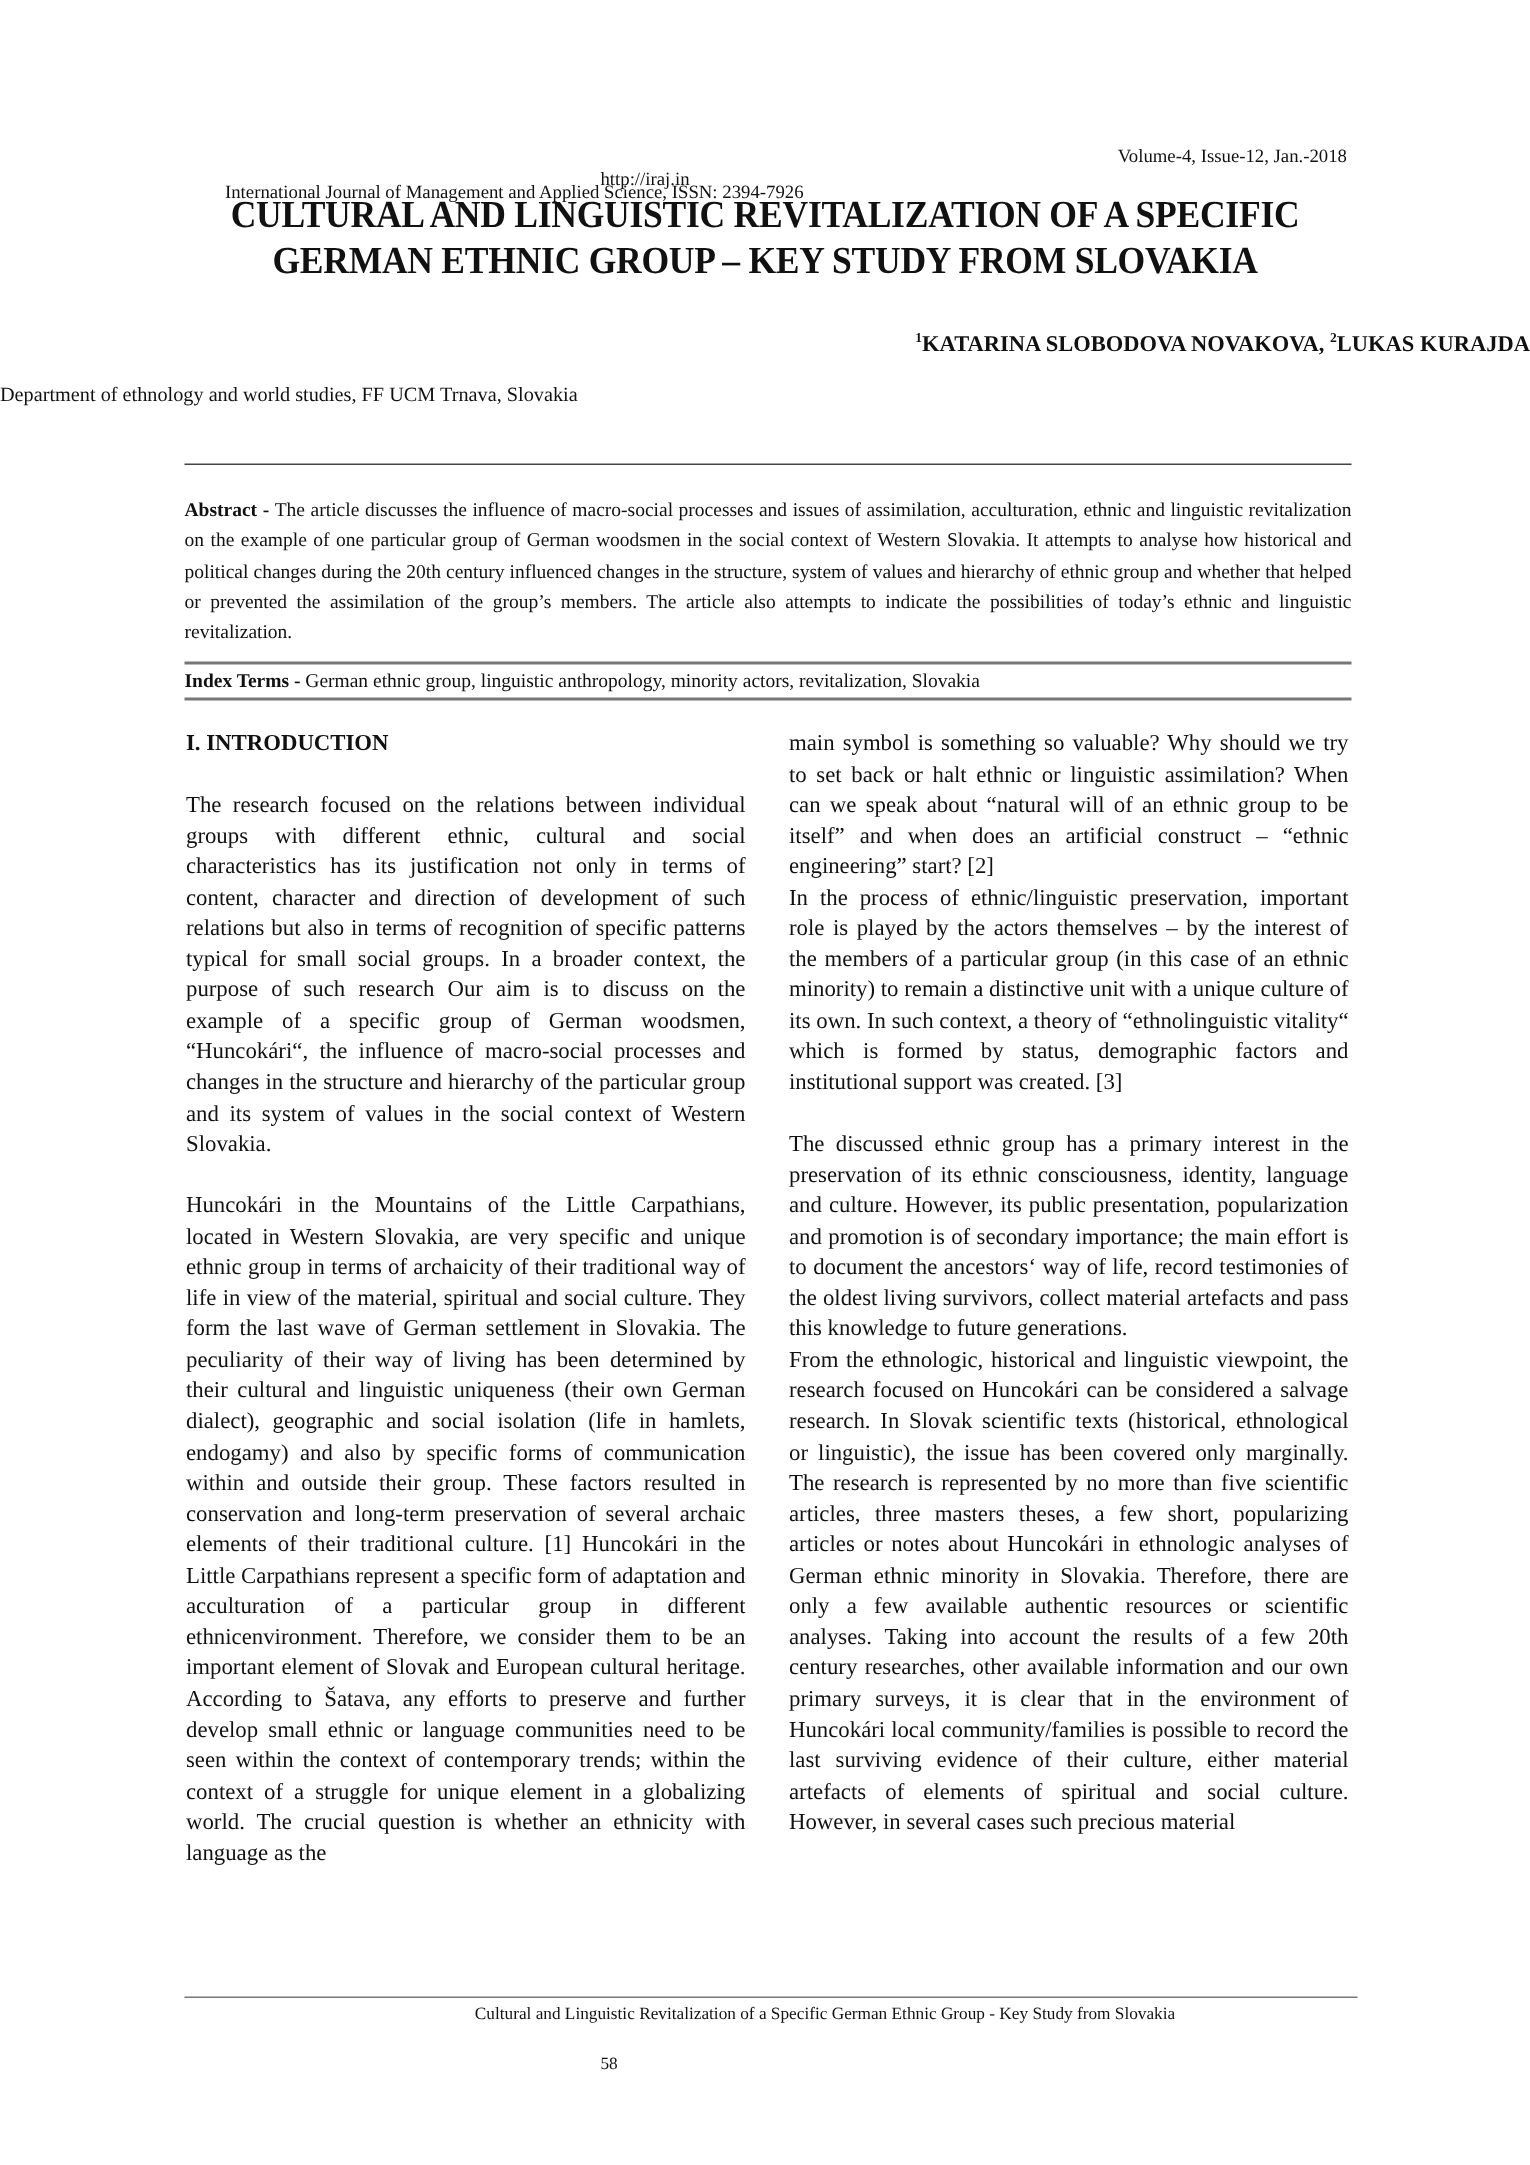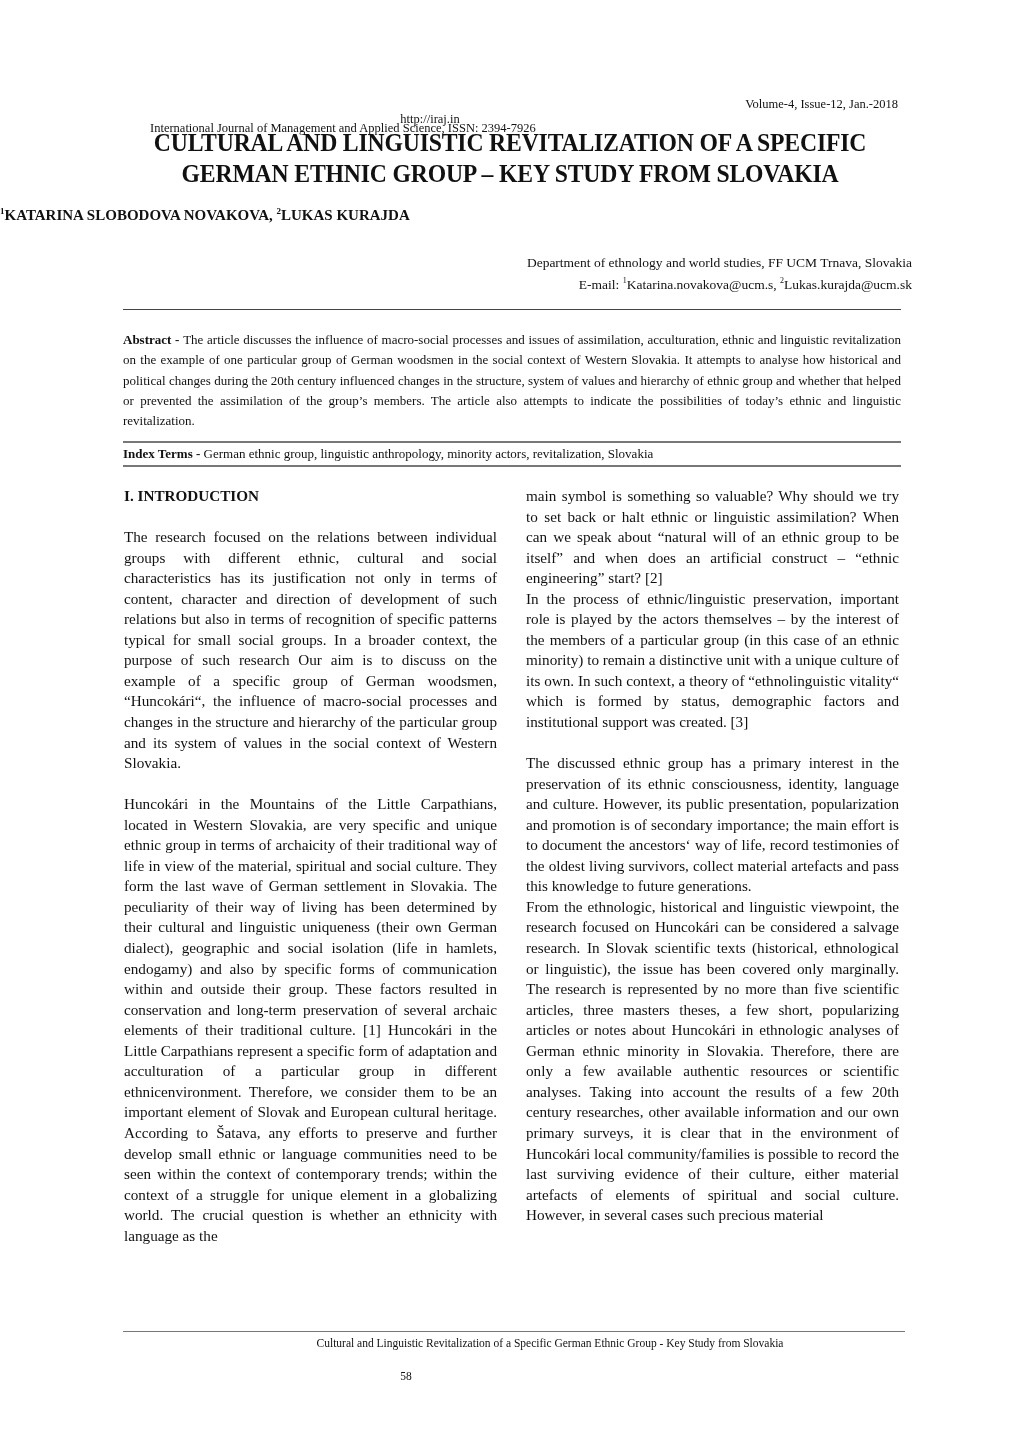--- a/index.html
+++ b/index.html
@@ -13,24 +13,24 @@
   }
   .running-head .left { position: absolute; left: 0; top: 0; margin-top: 24px; }
   .running-head .right { position: absolute; right: 0; top: 0; }
   .url { left: 0; width: 860px; top: 112px; text-align: center; font-size: 12.5px; line-height: 14px; }
   .title {
     left: 100px; width: 820px; top: 127px; text-align: center;
     font-size: 25.5px; line-height: 31px; font-weight: bold; letter-spacing: -0.2px;
     transform: scaleX(0.93); transform-origin: center top;
   }
   .authors {
-    left: 0; width: 1020px; top: 206px; text-align: left; font-size: 15px; font-weight: bold;
+    left: 0; width: 1020px; top: 220px; text-align: right; font-size: 15px; font-weight: bold;
   }
   .authors sup { font-size: 9px; }
-  .affil { left: 0; width: 912px; top: 254px; text-align: right; font-size: 13.5px; line-height: 18px; }
+  .affil { left: 0; width: 912px; top: 254px; text-align: left; font-size: 13.5px; line-height: 18px; }
   .affil sup { font-size: 8px; }
   .rule { left: 123px; width: 778px; height: 0; border-top: 1.5px solid #444; }
   .abstract {
     left: 123px; width: 778px; top: 330px; font-size: 13px; line-height: 20.3px;
     text-align: justify;
   }
   .abstract b { font-weight: bold; }
   .index-box {
     left: 123px; width: 778px; top: 441px; height: 22px;
     border-top: 2px solid #777; border-bottom: 2px solid #777;
@@ -59,23 +59,20 @@
   <div>CULTURAL AND LINGUISTIC REVITALIZATION OF A SPECIFIC</div>
   <div>GERMAN ETHNIC GROUP – KEY STUDY FROM SLOVAKIA</div>
 </div>
 
 <div class="abs authors">
   <sup>1</sup><span>KATARINA SLOBODOVA NOVAKOVA, </span><sup>2</sup><span>LUKAS KURAJDA</span>
 </div>
 
 <div class="abs affil">
   <div>Department of ethnology and world studies, FF UCM Trnava, Slovakia</div>
-  <div>
-    <span>E-mail: </span><sup>1</sup><span>Katarina.novakova@ucm.s, </span><sup>2</sup><span>Lukas.kurajda@ucm.sk</span>
-  </div>
 </div>
 
 <div class="abs rule" style="top:309px;"></div>
 
 <div class="abs abstract">
   <b>Abstract - </b><span>The article discusses the influence of macro-social processes and issues of assimilation, acculturation, ethnic and linguistic revitalization on the example of one particular group of German woodsmen in the social context of Western Slovakia. It attempts to analyse how historical and political changes during the 20th century influenced changes in the structure, system of values and hierarchy of ethnic group and whether that helped or prevented the assimilation of the group’s members. The article also attempts to indicate the possibilities of today’s ethnic and linguistic revitalization.</span>
 </div>
 
 <div class="abs index-box">
   <b>Index Terms - </b><span>German ethnic group, linguistic anthropology, minority actors, revitalization, Slovakia</span>

